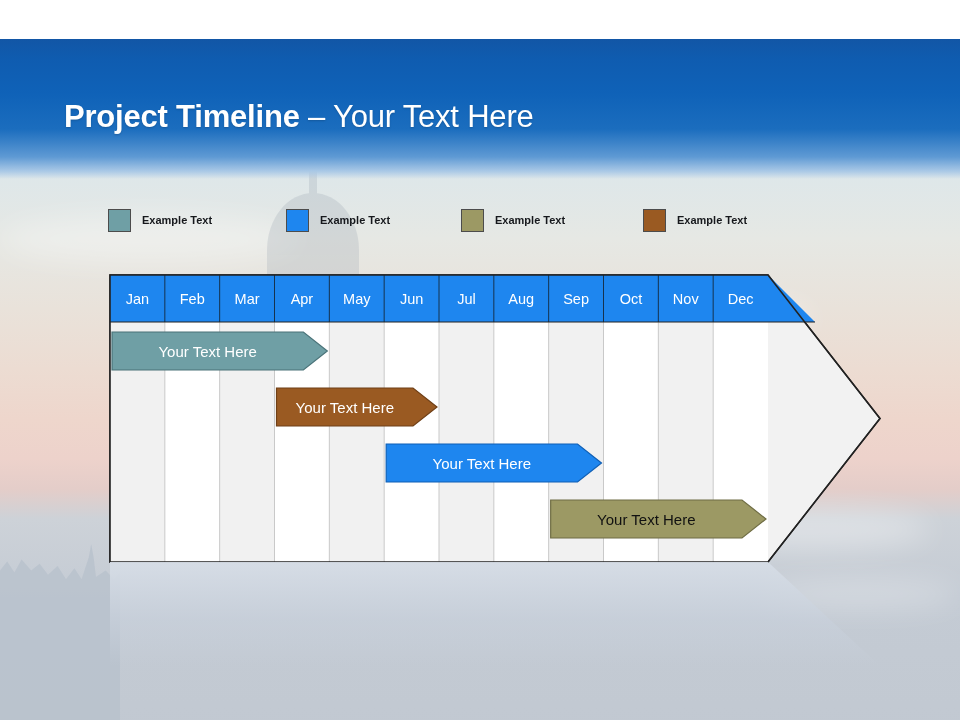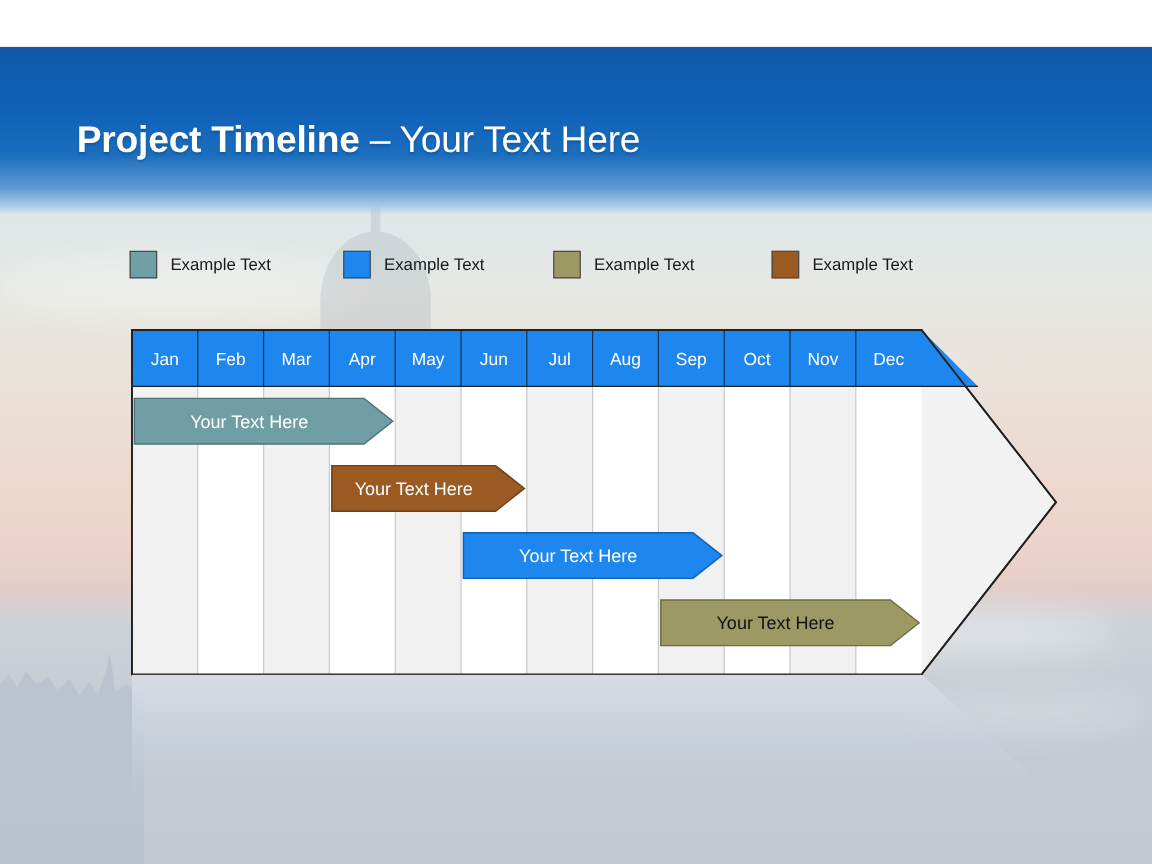--- a/index.html
+++ b/index.html
@@ -122,22 +122,22 @@
     height: 26px;
     white-space: nowrap;
   }
   .legend-swatch {
     width: 21px; height: 21px;
     border: 1px solid #4c4c4c;
     margin-right: 11px;
     flex: 0 0 auto;
   }
   .legend-label {
-    font-size: 14px;
-    font-weight: normal;
+    font-size: 11px;
+    font-weight: bold;
     color: #16181c;
   }
 
   
   #chart {
     position: absolute;
     left: 110px; top: 236px;
     width: 770px; height: 287px;
   }
   #chart svg { display: block; overflow: visible; }

